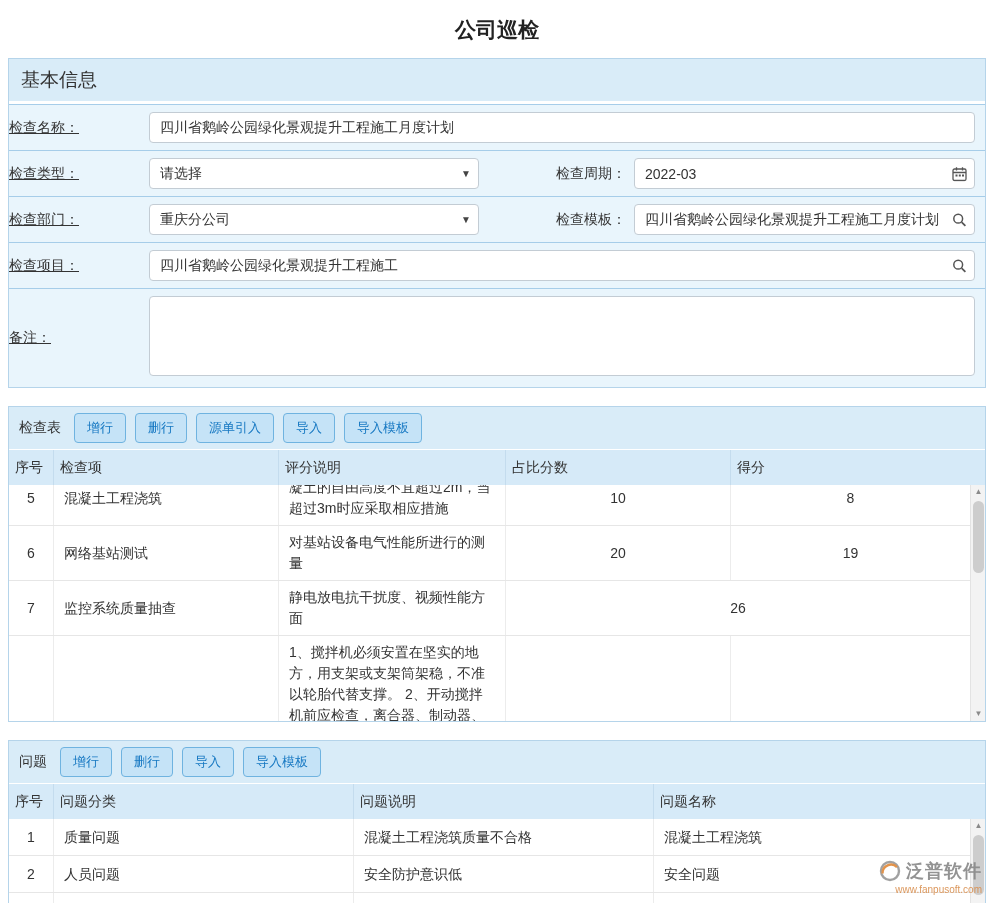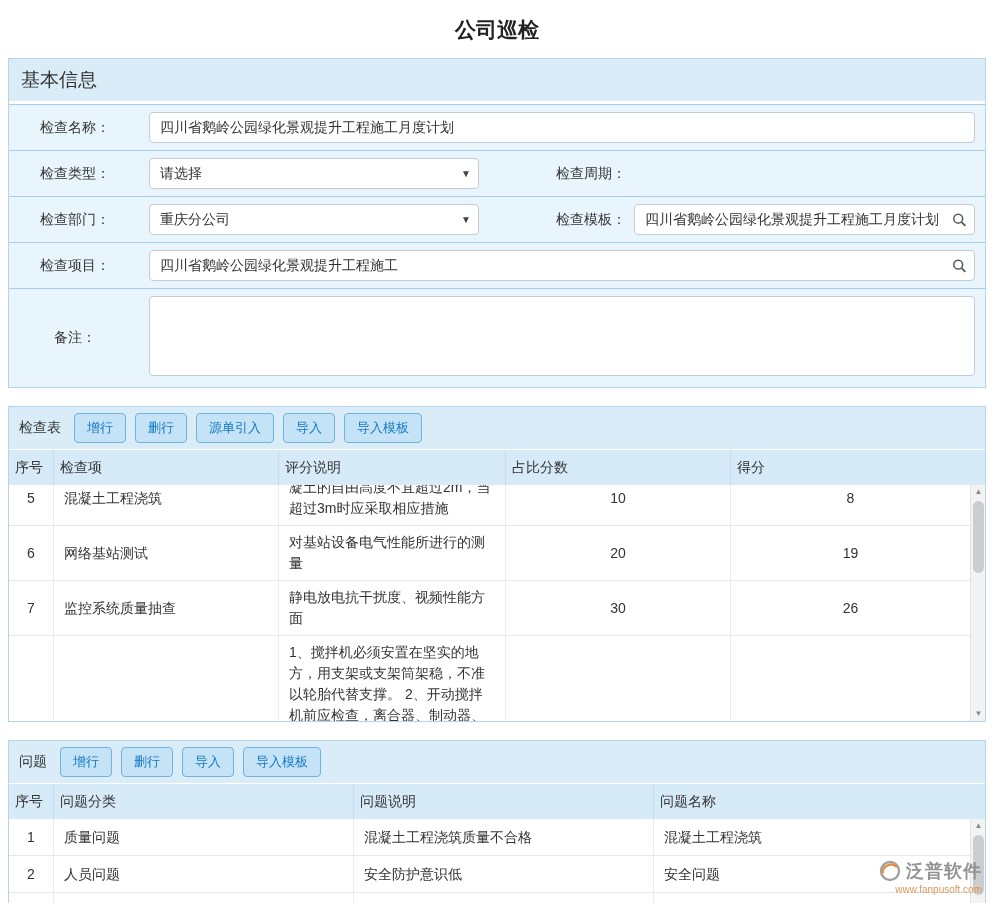--- a/index.html
+++ b/index.html
@@ -8,21 +8,21 @@
   .page { position:relative; width:994px; height:903px; }
 
   .page-title { text-align:center; font-size:21px; font-weight:bold; padding:16px 0 14px; color:#222; }
 
   .panel { margin:0 8px; border:1px solid #b5d4ea; background:#e9f5fc; }
   .panel-header { background:#d9ecf8; font-size:19px; color:#333; padding:8px 12px; border-bottom:3px solid #ffffff; }
 
   
   .frow { display:flex; align-items:center; border-top:1px solid #a6cde9; background:#e9f5fc; min-height:46px; }
   .frow:first-of-type { border-top:none; }
-  .flabel { width:140px; text-align:center; padding-right:8px; font-size:14px; color:#333; flex:0 0 140px; }
+  .flabel { width:140px; text-align:left; padding-right:8px; font-size:14px; color:#333; flex:0 0 140px;text-decoration:underline; }
   .flabel2 { width:145px; text-align:right; padding-right:8px; font-size:14px; color:#333; flex:0 0 145px; }
   .ffield { flex:1; padding:7px 10px 7px 0; position:relative; }
   .ffield.half1 { flex:0 0 340px; }
   .ctl { width:100%; height:31px; border:1px solid #c3ccd4; border-radius:4px; background:#fff;
          font-size:14px; color:#333; padding:0 28px 0 10px; outline:none;
          font-family:"Liberation Sans","DejaVu Sans",sans-serif; }
   .ctl.noicon { padding-right:10px; }
   .ctl-wrap { position:relative; }
   .ctl-icon { position:absolute; right:18px; top:50%; transform:translateY(-50%); line-height:0; }
   .chevron { font-size:10px; color:#444; }
@@ -107,20 +107,34 @@
       </div>
     </div>
 
     <div class="frow">
       <div class="flabel">检查类型：</div>
       <div class="ffield half1 ctl-wrap">
         <input class="ctl" readonly="" value="请选择" style="">
         <span class="ctl-icon chevron">▼</span>
       </div>
       <div class="flabel2">检查周期：</div>
+      <div class="ffield ctl-wrap">
+        <input class="ctl" value="2022-03" style="">
+        <span class="ctl-icon">
+          <svg width="15" height="15" viewBox="0 0 15 15">
+            <rect x="1" y="2.5" width="13" height="11.5" rx="1.5" fill="none" stroke="#555" stroke-width="1.3"></rect>
+            <line x1="1" y1="6" x2="14" y2="6" stroke="#555" stroke-width="1.3"></line>
+            <line x1="4.5" y1="0.8" x2="4.5" y2="4" stroke="#555" stroke-width="1.3"></line>
+            <line x1="10.5" y1="0.8" x2="10.5" y2="4" stroke="#555" stroke-width="1.3"></line>
+            <rect x="3.5" y="8" width="2" height="2" fill="#555"></rect>
+            <rect x="6.8" y="8" width="2" height="2" fill="#555"></rect>
+            <rect x="10" y="8" width="2" height="2" fill="#555"></rect>
+          </svg>
+        </span>
+      </div>
     </div>
 
     <div class="frow">
       <div class="flabel">检查部门：</div>
       <div class="ffield half1 ctl-wrap">
         <input class="ctl" readonly="" value="重庆分公司" style="">
         <span class="ctl-icon chevron">▼</span>
       </div>
       <div class="flabel2">检查模板：</div>
       <div class="ffield ctl-wrap">
@@ -187,21 +201,20 @@
             <div class="gcell ck-c0 c-center">6</div>
             <div class="gcell ck-c1 c-left">网络基站测试</div>
             <div class="gcell ck-c2 c-left c-top">对基站设备电气性能所进行的测量</div>
             <div class="gcell ck-c3 c-center">20</div>
             <div class="gcell ck-c4 c-center">19</div>
           </div>
           <div class="grow ck-row">
             <div class="gcell ck-c0 c-center">7</div>
             <div class="gcell ck-c1 c-left">监控系统质量抽查</div>
             <div class="gcell ck-c2 c-left c-top">静电放电抗干扰度、视频性能方面</div>
-            <div class="gcell ck-c3 c-center">30</div>
             <div class="gcell ck-c4 c-center">26</div>
           </div>
           <div class="grow ck-row ck-row-big">
             <div class="gcell ck-c0 c-center"></div>
             <div class="gcell ck-c1 c-left"></div>
             <div class="gcell ck-c2 c-left c-top">1、搅拌机必须安置在坚实的地方，用支架或支架筒架稳，不准以轮胎代替支撑。 2、开动搅拌机前应检查，离合器、制动器、钢丝绳等完好，滚筒内不得有异物</div>
             <div class="gcell ck-c3 c-center"></div>
             <div class="gcell ck-c4 c-center"></div>
           </div>
         </div>

